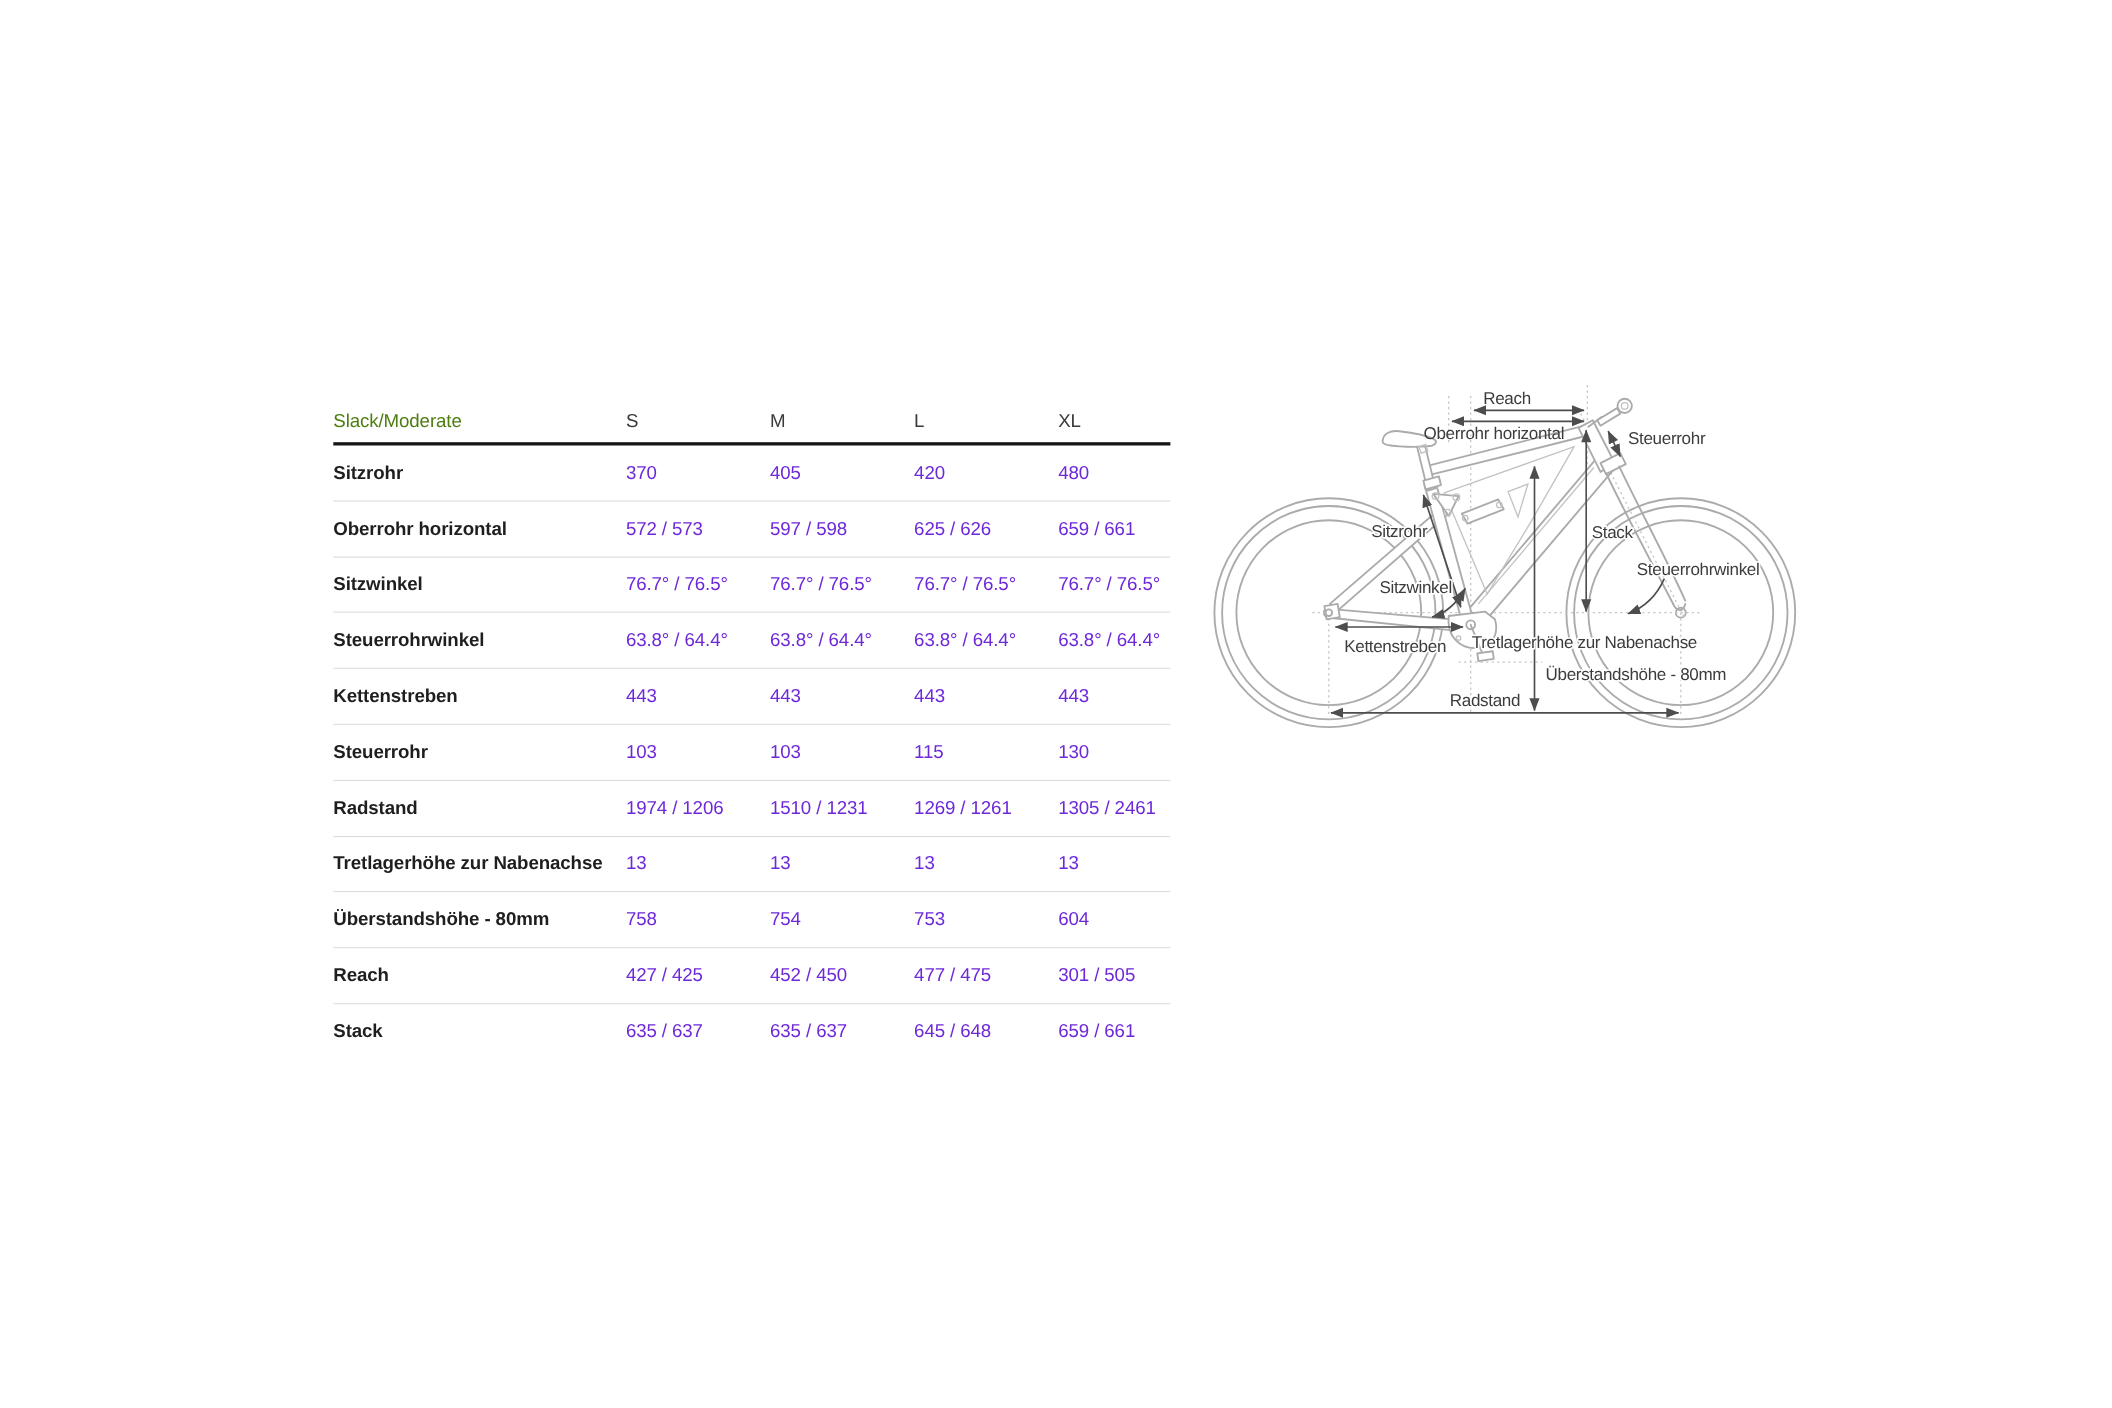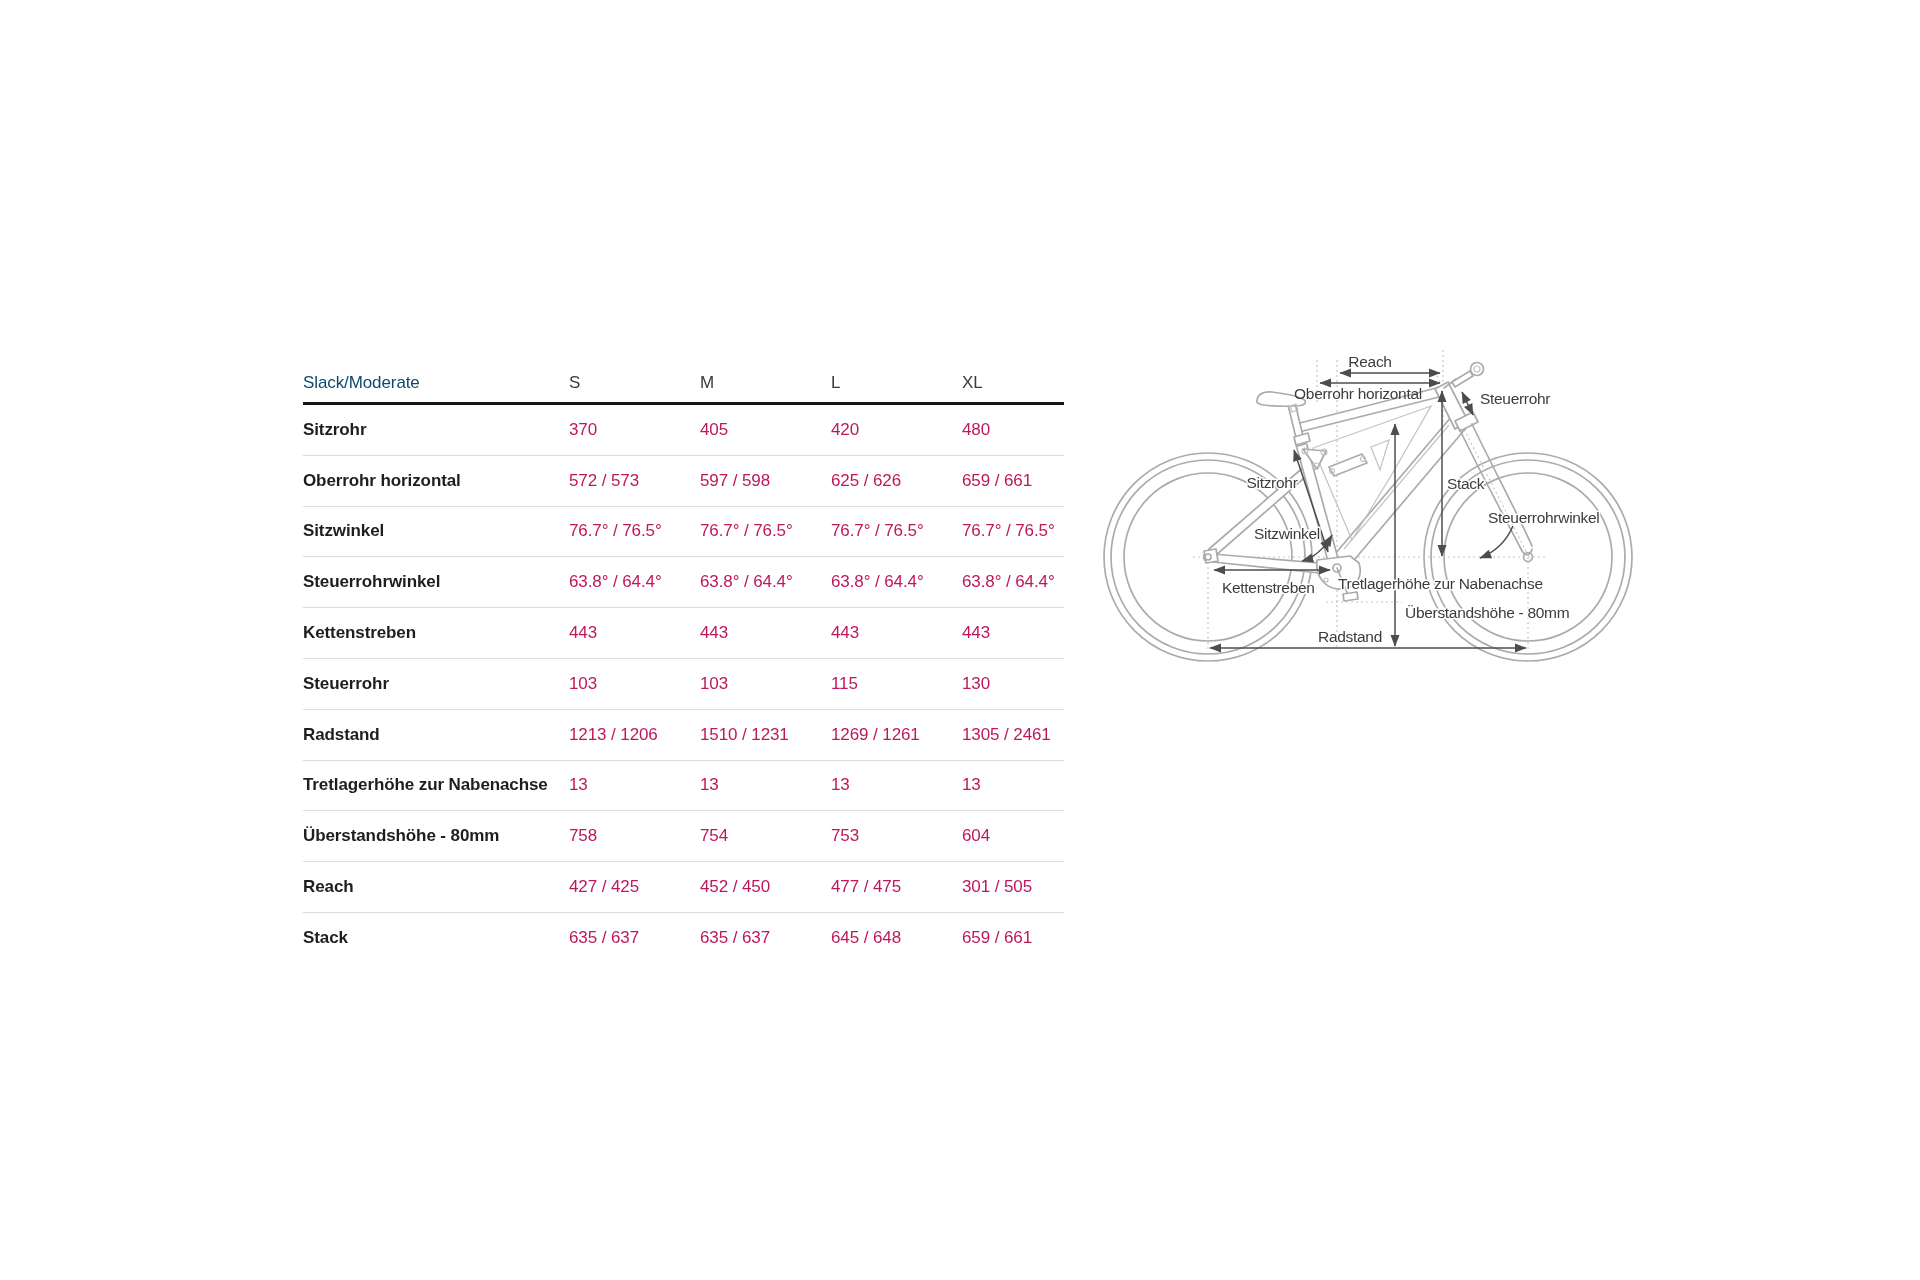--- a/index.html
+++ b/index.html
@@ -6,27 +6,27 @@
   body{
     width:1920px;height:1280px;background:#ffffff;position:relative;overflow:hidden;
     font-family:"Liberation Sans",sans-serif;
   }
   .geo-table{position:absolute;left:303px;top:364px;width:761px;}
   .thead{
     display:grid;grid-template-columns:266px 131px 131px 131px 102px;
     height:38px;align-items:center;border-bottom:3px solid #161616;
   }
   .th{font-size:17px;color:#3a3a3a;letter-spacing:-0.1px;}
-  .th.variant{color:#0c4a6e;}
+  .th.variant{color:#4d7c0f;}
   .tr{
     display:grid;grid-template-columns:266px 131px 131px 131px 102px;
     height:49.8px;align-items:center;
   }
   .tr + .tr{border-top:1px solid #dcdcdc;}
-  .td{font-size:17px;color:#be185d;letter-spacing:-0.1px;white-space:nowrap;}
+  .td{font-size:17px;color:#6d28d9;letter-spacing:-0.1px;white-space:nowrap;}
   .td.label{font-weight:bold;color:#1e1e1e;}
   .diagram-svg{position:absolute;left:1100px;top:330px;width:580px;height:340px;}
   .bike{stroke:#ababab;stroke-width:1.7;fill:none;stroke-linejoin:round;stroke-linecap:round;}
   .bikefill{fill:#ffffff;}
   .inner{stroke:#c2c2c2;stroke-width:1.2;fill:none;}
   .dot{stroke:#c6c6c6;stroke-width:1.2;stroke-dasharray:2 3;fill:none;}
   .arrow{stroke:#4d4d4d;stroke-width:1.5;fill:none;}
   .lbl{font-family:"Liberation Sans",sans-serif;font-size:15.5px;fill:#3c3c3c;letter-spacing:-0.3px;}
   .halo{paint-order:stroke;stroke:#ffffff;stroke-width:3px;stroke-linejoin:round;}
   .mid{text-anchor:middle;}
@@ -88,21 +88,21 @@
     <div class="tr">
       <div class="td label">Steuerrohr</div>
       <div class="td val">103</div>
       <div class="td val">103</div>
       <div class="td val">115</div>
       <div class="td val">130</div>
     </div>
 
     <div class="tr">
       <div class="td label">Radstand</div>
-      <div class="td val">1213 / 1206</div>
+      <div class="td val">1974 / 1206</div>
       <div class="td val">1510 / 1231</div>
       <div class="td val">1269 / 1261</div>
       <div class="td val">1305 / 2461</div>
     </div>
 
     <div class="tr">
       <div class="td label">Tretlagerhöhe zur Nabenachse</div>
       <div class="td val">13</div>
       <div class="td val">13</div>
       <div class="td val">13</div>

